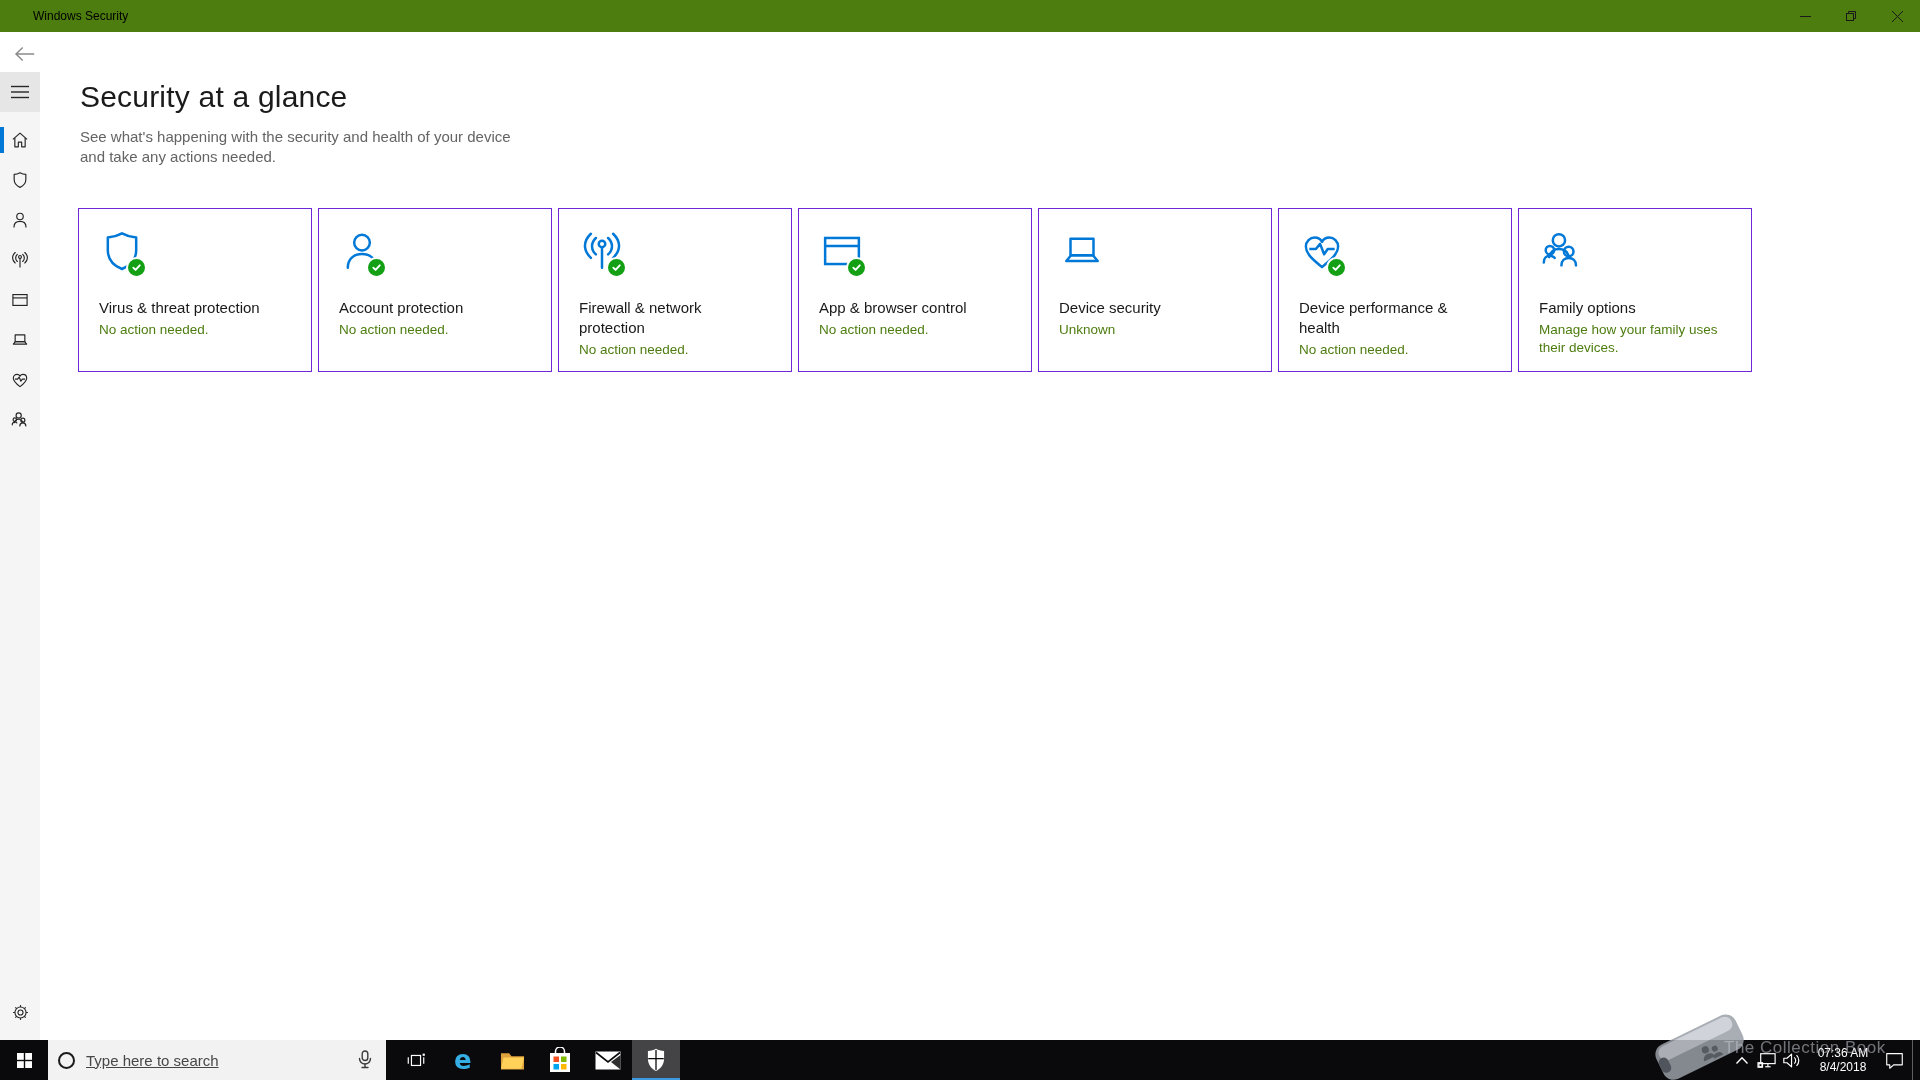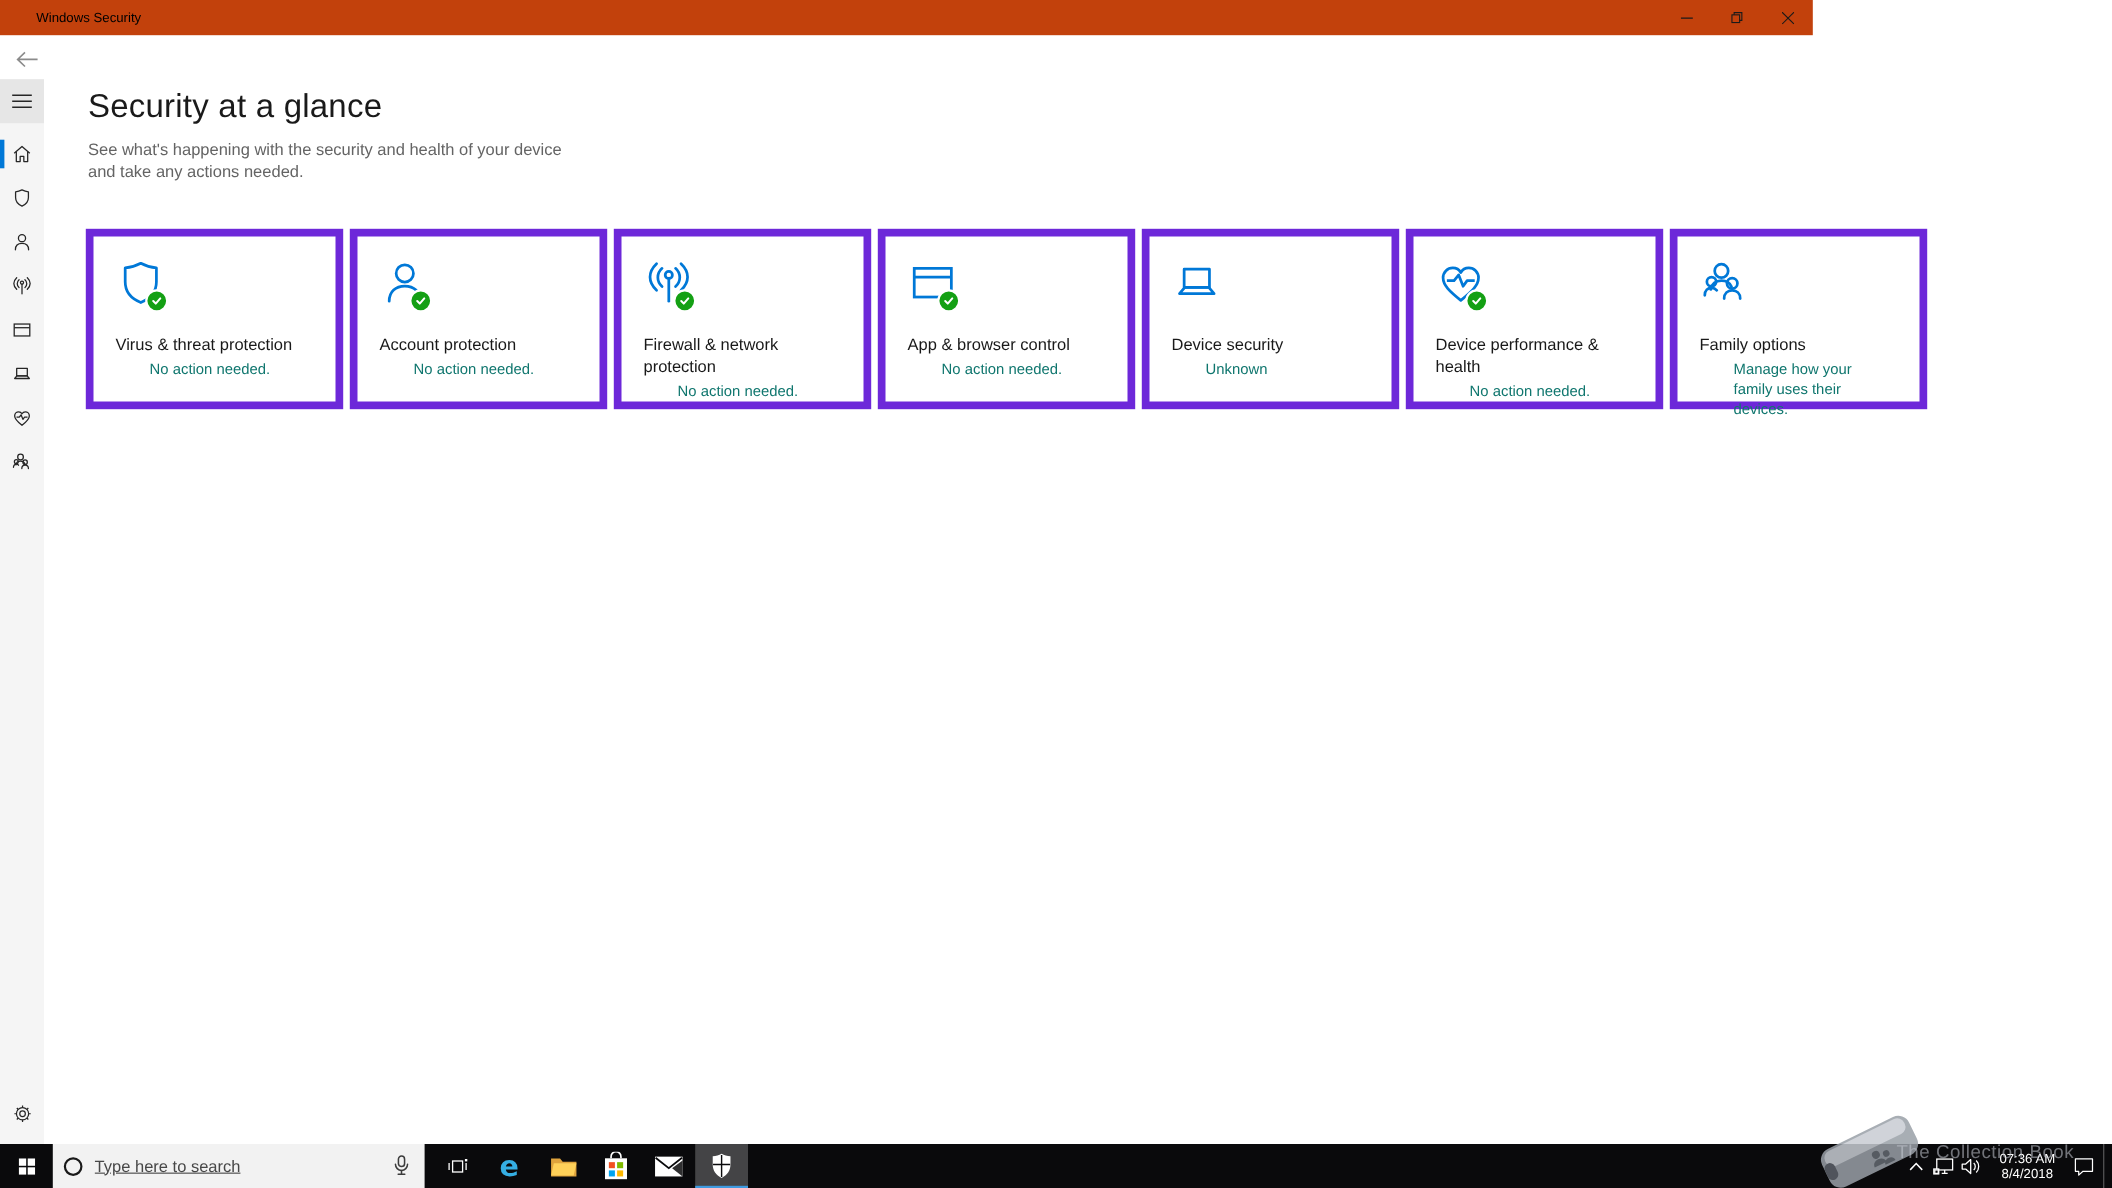--- a/index.html
+++ b/index.html
@@ -1,21 +1,21 @@
 <!DOCTYPE html>
 <html><head>
 <meta charset="utf-8">
 <style>
   * { margin:0; padding:0; box-sizing:border-box; }
   html,body { width:1920px; height:1080px; overflow:hidden; background:#fff;
     font-family:"Liberation Sans","DejaVu Sans",sans-serif; }
   .stage { position:relative; width:1920px; height:1080px; background:#fff; }
 
   
-  .titlebar { position:absolute; left:0; top:0; width:1648px; height:32px; background:#c2410c; }
+  .titlebar { position:absolute; left:0; top:0; width:1920px; height:32px; background:#4d7c0f; }
   .title-text { position:absolute; left:33px; top:9px; font-size:12px; color:#000; }
   .win-controls { position:absolute; right:0; top:0; display:flex; }
   .win-btn { width:46px; height:32px; display:flex; align-items:center; justify-content:center; color:#1a1a1a; }
 
   
   .back-btn { position:absolute; left:8px; top:38px; width:34px; height:32px;
     display:flex; align-items:center; justify-content:center; color:#8b8b8b; }
 
   
   .sidebar { position:absolute; left:0; top:72px; width:40px; height:968px; background:#f5f5f5; }
@@ -27,28 +27,28 @@
     width:4px; background:#0078d7; }
   .nav-bottom { position:absolute; left:0; bottom:8px; width:40px; }
 
   
   .page-title { position:absolute; left:80px; top:80px; font-size:30px; font-weight:300;
     color:#1a1a1a; letter-spacing:.2px; }
   .page-subtitle { position:absolute; left:80px; top:127px; font-size:15px; line-height:20px;
     color:#646464; white-space:pre-line; }
 
   .tiles { position:absolute; left:78px; top:208px; display:flex; gap:6px; }
-  .tile { width:234px; height:164px; background:#fff; border:7px solid #6d28d9;
+  .tile { width:234px; height:164px; background:#fff; border:1px solid #6d28d9;
     padding:19px 28px 0 20px; cursor:default; }
   .tile-icon { position:relative; width:50px; height:48px; color:#0078d7; margin-bottom:22px; }
   .tile-icon svg.main { width:46px; height:46px; }
   .badge { position:absolute; right:2px; bottom:-2px; width:21px; height:21px; border-radius:50%;
     background:#14a014; border:2px solid #fff; display:flex; align-items:center; justify-content:center; }
   .tile-title { font-size:15px; line-height:20px; color:#191919; }
-  .tile-status { font-size:13.5px; line-height:18px; color:#0f766e; margin-top:3px;margin-left:31px; }
+  .tile-status { font-size:13.5px; line-height:18px; color:#4d7c0f; margin-top:3px; }
 
   
   .taskbar { position:absolute; left:0; bottom:0; width:1920px; height:40px; background:#0a0a0c;
     display:flex; align-items:stretch; z-index:10; }
   .start-btn { width:48px; display:flex; align-items:center; justify-content:center; }
   .search-box { width:338px; background:#f2f2f2; display:flex; align-items:center; padding:0 10px; }
   .search-circle { width:17px; height:17px; border:2px solid #1a1a1a; border-radius:50%; flex:none; }
   .search-input { flex:1; border:none; background:transparent; outline:none; font-size:15px;
     color:#454545; margin-left:11px; font-family:"Liberation Sans","DejaVu Sans",sans-serif;text-decoration:underline; }
   .search-input::placeholder { color:#474747; opacity:1; }

